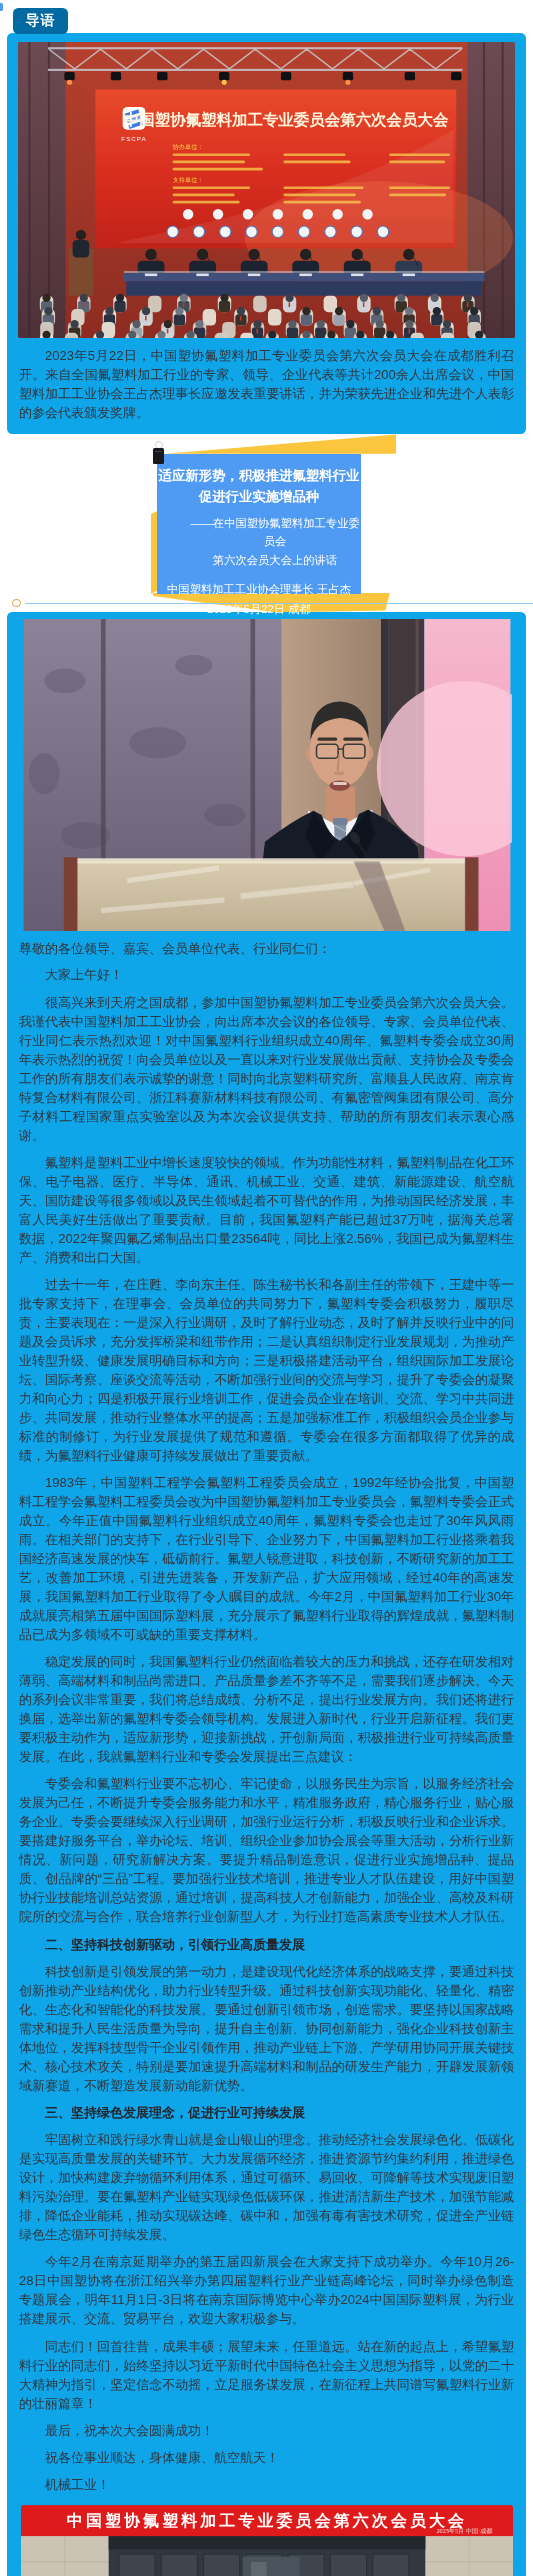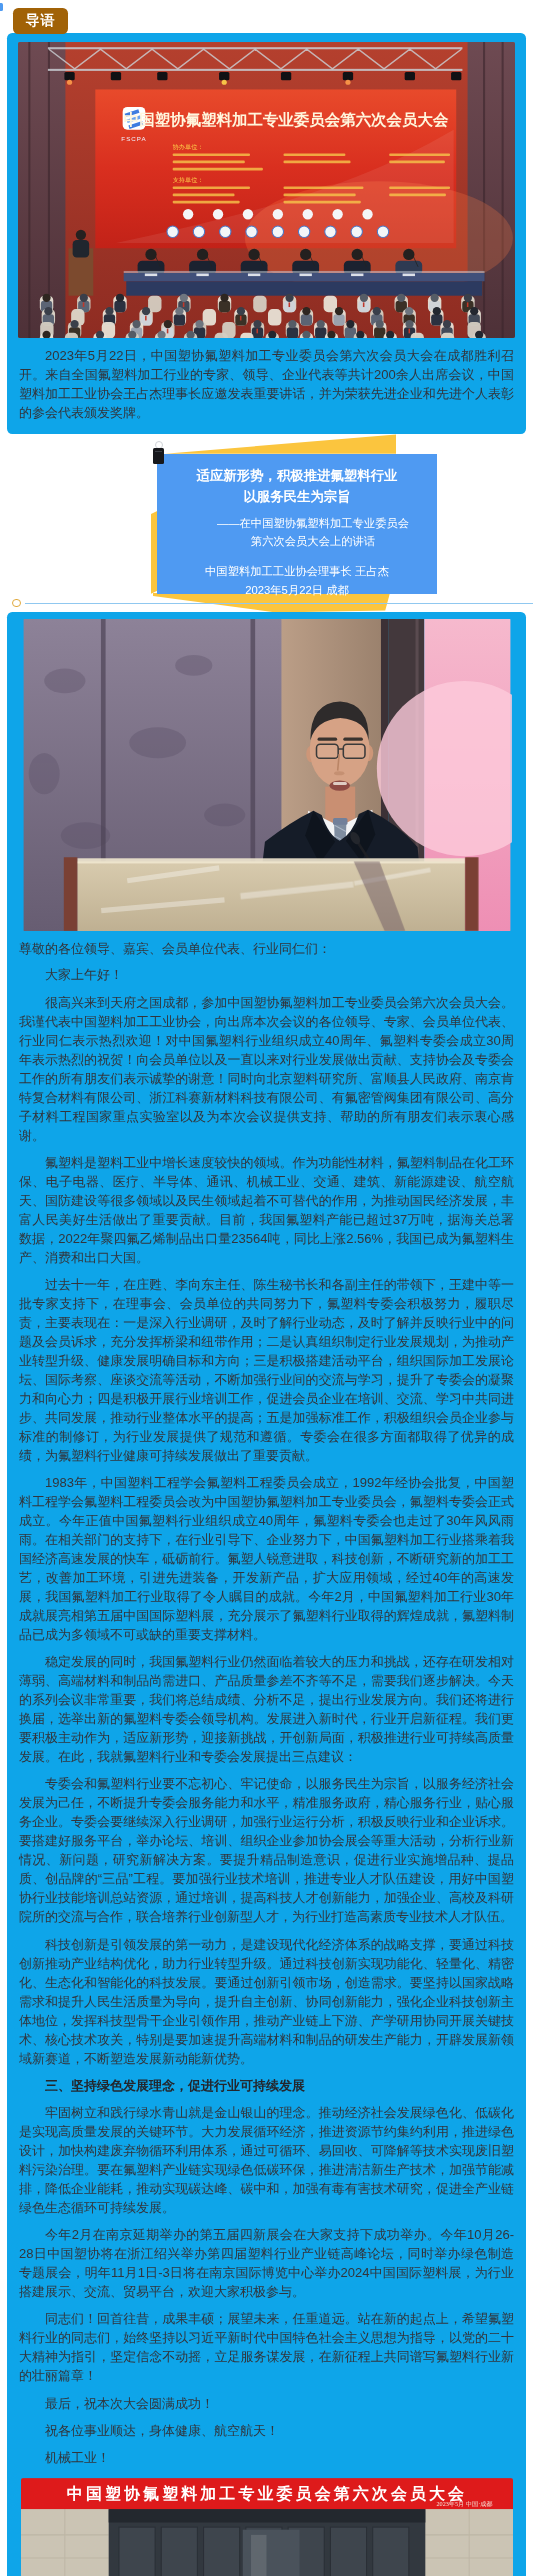--- a/index.html
+++ b/index.html
@@ -4,21 +4,21 @@
 <style>
   html,body{margin:0;padding:0;}
   body{
     width:533px; background:#ffffff;
     font-family:"Liberation Sans","DejaVu Sans",sans-serif;
     color:#32353c; position:relative;
   }
   .notch{position:absolute;left:0;top:3.1px;width:3.1px;height:8.2px;background:#4e9af1;border-radius:0 1.5px 1.5px 0;}
   .badge{
     position:absolute;left:13px;top:8.2px;z-index:5;
-    background:#a16207;color:#fff;font-size:14px;font-weight:bold;
+    background:#0369a1;color:#fff;font-size:14px;font-weight:bold;
     padding:4.1px 12.4px;border-radius:5.2px;letter-spacing:1px;
   }
   .card{background:#0ea5e9;border-radius:5.2px;}
   #cardA{margin:33px 7.2px 0;padding:9.3px 10.8px 11.3px;}
   #cardC{margin:0 7.2px;padding:7.2px 10.8px 9.3px;}
   svg{display:block;}
   .photo{border-radius:2.1px;}
   .lead, .sp-p, .sp-h, .salutation, .greeting{
     font-size:13px;line-height:19px;text-align:justify;
     margin:8.2px 1px 0;color:#32353c;
@@ -29,21 +29,21 @@
   .greeting{margin-top:7.2px;}
   #quoteSection{position:relative;height:178px;background:#fff;}
   .yellow{position:absolute;background:#fbc53e;}
   #yTop{left:165px;top:0;width:231px;height:20.6px;
     clip-path:polygon(0 97%,100% 3%,100% 97%);}
   #yBottom{left:153px;top:159px;width:237px;height:19.6px;
     clip-path:polygon(0 0,100% 0,98% 90%,52% 100%,0 16%);}
   #ySide{left:151px;top:77px;width:6.7px;height:83px;
     clip-path:polygon(0 4%,100% 0,100% 96%,0 100%);}
   #quoteBox{
-    position:absolute;left:157px;top:20px;width:280px;height:140px;
+    position:absolute;left:157px;top:20px;width:204px;height:140px;
     background:#4f9af2;color:#ffffff;text-align:center;box-sizing:border-box;
     padding-top:12.4px;z-index:2;
   }
   .qt{font-size:13.4px;font-weight:bold;line-height:20.6px;}
   .qs{font-size:11.3px;line-height:18.5px;margin-top:6.2px;padding-left:32px;}
   .qn{font-size:11.3px;margin-top:13px;}
   .qd{font-size:11.3px;margin-top:4.6px;}
   #clip{position:absolute;left:152px;top:7.2px;z-index:3;width:13.4px;height:24px;}
   #clip .ring{position:absolute;left:2.6px;top:0;width:6.2px;height:6.2px;border:1.5px solid #cfd3d8;border-radius:50%;background:transparent;}
   #clip .bodyp{position:absolute;left:0.5px;top:6.7px;width:11.3px;height:16.5px;background:#17181c;border-radius:1.5px;}
@@ -353,21 +353,21 @@
   </svg>
   <p class="lead">2023年5月22日，中国塑协氟塑料加工专业委员会第六次会员大会在成都胜利召开。来自全国氟塑料加工行业的专家、领导、企业代表等共计200余人出席会议，中国塑料加工工业协会王占杰理事长应邀发表重要讲话，并为荣获先进企业和先进个人表彰的参会代表颁发奖牌。</p>
 </section>
 
 <section id="quoteSection">
   <div class="yellow" id="yTop"></div>
   <div class="yellow" id="ySide"></div>
   <div class="yellow" id="yBottom"></div>
   <div id="quoteBox">
     <div class="qt">适应新形势，积极推进氟塑料行业</div>
-    <div class="qt">以服务民生为宗旨</div>
+    <div class="qt">促进行业实施增品种</div>
     <div class="qs">——在中国塑协氟塑料加工专业委员会</div>
     <div class="qs" style="margin-top:0">第六次会员大会上的讲话</div>
     <div class="qn">中国塑料加工工业协会理事长 王占杰</div>
     <div class="qd">2023年5月22日 成都</div>
   </div>
   <div id="clip">
     <div class="ring"></div>
       <div class="bodyp"></div>
   </div>
   <div id="divDot"></div>
@@ -455,20 +455,21 @@
 
   <p class="salutation">尊敬的各位领导、嘉宾、会员单位代表、行业同仁们：</p>
   <p class="greeting">大家上午好！</p>
   <div id="speech-body">
       <p class="sp-p">很高兴来到天府之国成都，参加中国塑协氟塑料加工专业委员会第六次会员大会。我谨代表中国塑料加工工业协会，向出席本次会议的各位领导、专家、会员单位代表、行业同仁表示热烈欢迎！对中国氟塑料行业组织成立40周年、氟塑料专委会成立30周年表示热烈的祝贺！向会员单位以及一直以来对行业发展做出贡献、支持协会及专委会工作的所有朋友们表示诚挚的谢意！同时向北京塑料研究所、富顺县人民政府、南京肯特复合材料有限公司、浙江科赛新材料科技有限公司、有氟密管阀集团有限公司、高分子材料工程国家重点实验室以及为本次会议提供支持、帮助的所有朋友们表示衷心感谢。</p>
       <p class="sp-p">氟塑料是塑料工业中增长速度较快的领域。作为功能性材料，氟塑料制品在化工环保、电子电器、医疗、半导体、通讯、机械工业、交通、建筑、新能源建设、航空航天、国防建设等很多领域以及民生领域起着不可替代的作用，为推动国民经济发展，丰富人民美好生活做出了重要贡献。目前，我国氟塑料产能已超过37万吨，据海关总署数据，2022年聚四氟乙烯制品出口量23564吨，同比上涨2.56%，我国已成为氟塑料生产、消费和出口大国。</p>
       <p class="sp-p">过去十一年，在庄甦、李向东主任、陈生秘书长和各副主任的带领下，王建中等一批专家支持下，在理事会、会员单位的共同努力下，氟塑料专委会积极努力，履职尽责，主要表现在：一是深入行业调研，及时了解行业动态，及时了解并反映行业中的问题及会员诉求，充分发挥桥梁和纽带作用；二是认真组织制定行业发展规划，为推动产业转型升级、健康发展明确目标和方向；三是积极搭建活动平台，组织国际加工发展论坛、国际考察、座谈交流等活动，不断加强行业间的交流与学习，提升了专委会的凝聚力和向心力；四是积极开展行业培训工作，促进会员企业在培训、交流、学习中共同进步、共同发展，推动行业整体水平的提高；五是加强标准工作，积极组织会员企业参与标准的制修订，为行业发展提供了规范和遵循。专委会在很多方面都取得了优异的成绩，为氟塑料行业健康可持续发展做出了重要贡献。</p>
       <p class="sp-p">1983年，中国塑料工程学会氟塑料工程委员会成立，1992年经协会批复，中国塑料工程学会氟塑料工程委员会改为中国塑协氟塑料加工专业委员会，氟塑料专委会正式成立。今年正值中国氟塑料行业组织成立40周年，氟塑料专委会也走过了30年风风雨雨。在相关部门的支持下，在行业引导下、企业努力下，中国氟塑料加工行业搭乘着我国经济高速发展的快车，砥砺前行。氟塑人锐意进取，科技创新，不断研究新的加工工艺，改善加工环境，引进先进装备，开发新产品，扩大应用领域，经过40年的高速发展，我国氟塑料加工行业取得了令人瞩目的成就。今年2月，中国氟塑料加工行业30年成就展亮相第五届中国国际塑料展，充分展示了氟塑料行业取得的辉煌成就，氟塑料制品已成为多领域不可或缺的重要支撑材料。</p>
       <p class="sp-p">稳定发展的同时，我国氟塑料行业仍然面临着较大的压力和挑战，还存在研发相对薄弱、高端材料和制品尚需进口、产品质量参差不齐等不足，需要我们逐步解决。今天的系列会议非常重要，我们将总结成绩、分析不足，提出行业发展方向。我们还将进行换届，选举出新的氟塑料专委会领导机构。发展进入新时代，行业开启新征程。我们更要积极主动作为，适应新形势，迎接新挑战，开创新局面，积极推进行业可持续高质量发展。在此，我就氟塑料行业和专委会发展提出三点建议：</p>
       <p class="sp-p">专委会和氟塑料行业要不忘初心、牢记使命，以服务民生为宗旨，以服务经济社会发展为己任，不断提升专委会服务能力和水平，精准服务政府，精心服务行业，贴心服务企业。专委会要继续深入行业调研，加强行业运行分析，积极反映行业和企业诉求。要搭建好服务平台，举办论坛、培训、组织企业参加协会展会等重大活动，分析行业新情况、新问题，研究新解决方案。要提升精品制造意识，促进行业实施增品种、提品质、创品牌的“三品”工程。要加强行业技术培训，推进专业人才队伍建设，用好中国塑协行业技能培训总站资源，通过培训，提高科技人才创新能力，加强企业、高校及科研院所的交流与合作，联合培养行业创新型人才，为行业打造高素质专业技术人才队伍。</p>
+      <h3 class="sp-h">二、坚持科技创新驱动，引领行业高质量发展</h3>
       <p class="sp-p">科技创新是引领发展的第一动力，是建设现代化经济体系的战略支撑，要通过科技创新推动产业结构优化，助力行业转型升级。通过科技创新实现功能化、轻量化、精密化、生态化和智能化的科技发展。要通过创新引领市场，创造需求。要坚持以国家战略需求和提升人民生活质量为导向，提升自主创新、协同创新能力，强化企业科技创新主体地位，发挥科技型骨干企业引领作用，推动产业链上下游、产学研用协同开展关键技术、核心技术攻关，特别是要加速提升高端材料和制品的研发生产能力，开辟发展新领域新赛道，不断塑造发展新动能新优势。</p>
       <h3 class="sp-h">三、坚持绿色发展理念，促进行业可持续发展</h3>
       <p class="sp-p">牢固树立和践行绿水青山就是金山银山的理念。推动经济社会发展绿色化、低碳化是实现高质量发展的关键环节。大力发展循环经济，推进资源节约集约利用，推进绿色设计，加快构建废弃物循环利用体系，通过可循环、易回收、可降解等技术实现废旧塑料污染治理。要在氟塑料产业链实现绿色低碳环保，推进清洁新生产技术，加强节能减排，降低企业能耗，推动实现碳达峰、碳中和，加强有毒有害技术研究，促进全产业链绿色生态循环可持续发展。</p>
       <p class="sp-p">今年2月在南京延期举办的第五届四新展会在大家支持下成功举办。今年10月26-28日中国塑协将在浙江绍兴举办第四届塑料行业产业链高峰论坛，同时举办绿色制造专题展会，明年11月1日-3日将在南京国际博览中心举办2024中国国际塑料展，为行业搭建展示、交流、贸易平台，欢迎大家积极参与。</p>
       <p class="sp-p">同志们！回首往昔，成果丰硕；展望未来，任重道远。站在新的起点上，希望氟塑料行业的同志们，始终坚持以习近平新时代中国特色社会主义思想为指导，以党的二十大精神为指引，坚定信念不动摇，立足服务谋发展，在新征程上共同谱写氟塑料行业新的壮丽篇章！</p>
       <p class="sp-p">最后，祝本次大会圆满成功！</p>
       <p class="sp-p">祝各位事业顺达，身体健康、航空航天！</p>
       <p class="sp-p">机械工业！</p>
     </div>
 

